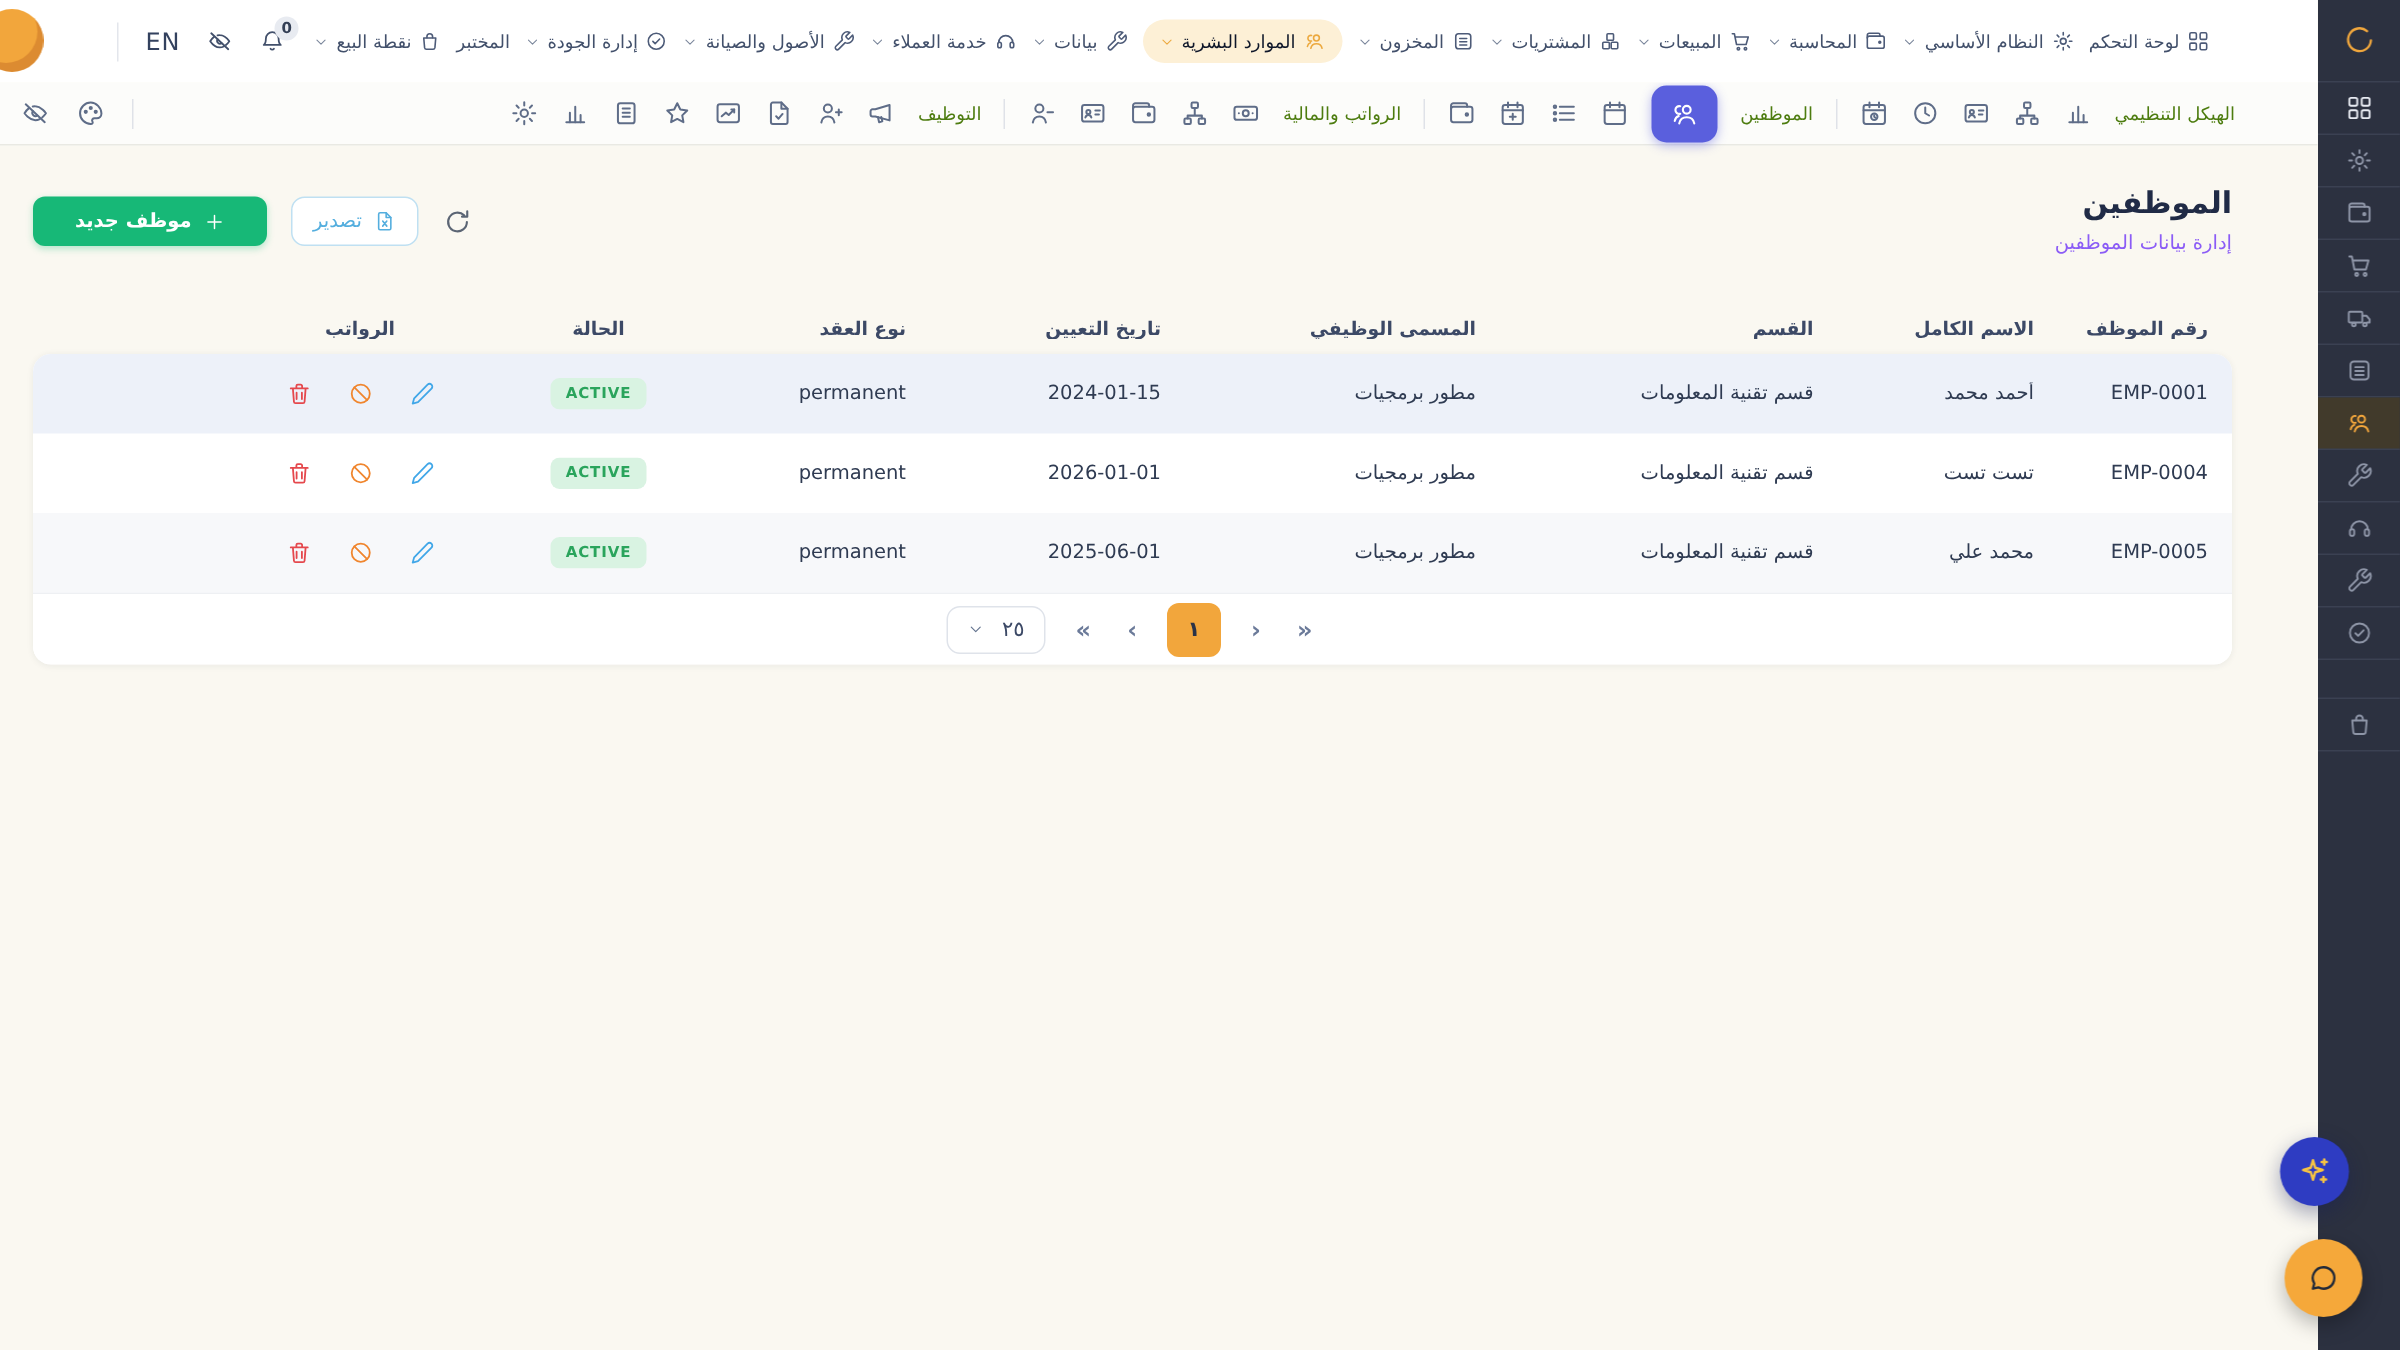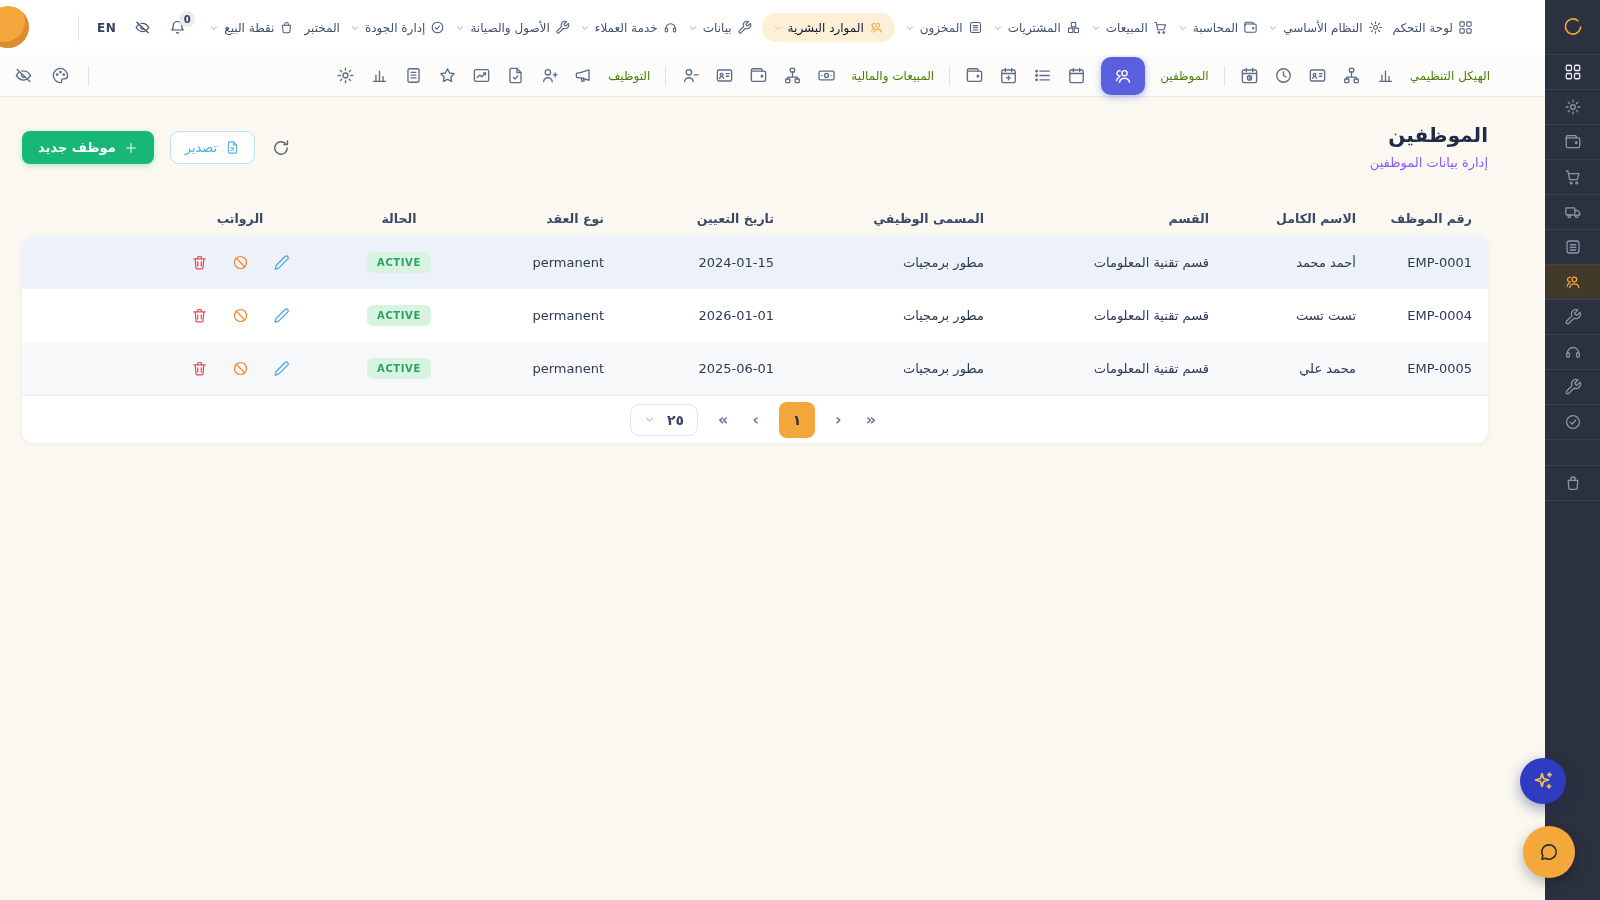--- a/index.html
+++ b/index.html
@@ -29,42 +29,42 @@
   .topbar { height:55px; background:#ffffff; display:flex; align-items:center; gap:10px; padding:0 72px 0 34px; white-space:nowrap; position:relative; }
   .nav-item { display:flex; align-items:center; gap:5px; font-size:12px; color:#42506b; cursor:pointer; flex-shrink:0; }
   .nav-item .nic { width:15px; height:15px; color:#4d5b78; }
   .nav-item .chev { width:10px; height:10px; color:#7b879c; }
   .nav-item.active { background:#fdf0d6; color:#0f172a; border-radius:18px; padding:7px 11px; }
   .nav-item.active .nic, .nav-item.active .chev { color:#eca93f; }
   .top-cluster { margin-inline-start:auto; display:flex; align-items:center; gap:18px; }
   .bell-wrap { position:relative; width:17px; height:17px; color:#42506b; cursor:pointer; }
   .badge0 { position:absolute; top:-8px; right:-9px; width:16px; height:16px; border-radius:50%; background:#e8ebf1; color:#333f55; font-size:10px; font-weight:bold; display:flex; align-items:center; justify-content:center; }
   .top-icon { width:17px; height:17px; color:#42506b; cursor:pointer; }
-  .lang { font-size:12px; font-weight:bold; color:#33415e; letter-spacing:.5px; cursor:pointer; }
+  .lang { font-size:16px; font-weight:normal; color:#33415e; letter-spacing:.5px; cursor:pointer; }
   .v-div { width:1px; height:26px; background:#e3e6ec; }
   .avatar { position:fixed; left:-13px; top:6px; width:42px; height:42px; border-radius:50%; background:#f2a63c; box-shadow:inset -4px -6px 0 rgba(180,90,30,.35); z-index:60; cursor:pointer; }
 
   
   .toolbar { height:42px; background:#fcfcfa; border-bottom:1px solid #e9e9e3; display:flex; align-items:center; gap:15px; padding:0 55px 0 14px; color:#5f6d88; white-space:nowrap; }
   .tb-label { font-size:12px; color:#4d7c0f; flex-shrink:0; }
   .tb-icon { width:19px; height:19px; color:#5f6d88; cursor:pointer; flex-shrink:0; }
   .tb-active { width:44px; height:38px; border-radius:10px; background:#5a5fdd; color:#fff; display:flex; align-items:center; justify-content:center; box-shadow:0 2px 7px rgba(90,95,221,.45); cursor:pointer; flex-shrink:0; }
   .tb-active span { width:20px; height:20px; }
   .tb-div { width:1px; height:20px; background:#dfe2e8; flex-shrink:0; }
   .tb-left { margin-inline-start:auto; display:flex; align-items:center; gap:18px; }
 
   
   .page-head { display:flex; align-items:flex-start; padding:26px 57px 0 22px; }
   .page-title { margin:0; font-size:20px; font-weight:bold; color:#202b46; }
   .page-sub { margin:8px 0 16px; font-size:13px; color:#8b5cf6; }
   .head-actions { margin-inline-start:auto; display:flex; align-items:center; gap:16px; margin-top:8px; }
   .btn-refresh { width:20px; height:20px; color:#5b6574; background:none; border:none; padding:0; cursor:pointer; }
   .btn-export { display:flex; align-items:center; gap:8px; padding:8px 14px; border:1px solid #bfe0f2; border-radius:9px; background:#fff; color:#54aede; font-size:13px; font-family:inherit; cursor:pointer; }
   .btn-export .bic { width:15px; height:15px; }
-  .btn-new { display:flex; align-items:center; gap:8px; padding:9px 16px; background:#17b877; border:none; border-radius:8px; color:#fff; font-size:13px; font-weight:600; font-family:inherit; cursor:pointer; box-shadow:0 2px 5px rgba(23,184,119,.3); }
+  .btn-new { display:flex; align-items:center; gap:8px; padding:9px 28px; background:#17b877; border:none; border-radius:8px; color:#fff; font-size:13px; font-weight:600; font-family:inherit; cursor:pointer; box-shadow:0 2px 5px rgba(23,184,119,.3); }
   .btn-new .bic { width:14px; height:14px; }
 
   
   .table-wrap { padding:14px 57px 0 22px; }
   .grid-cols { display:grid; grid-template-columns:116px 147px 225px 210px 170px 152px 138px 180px 1fr; align-items:center; }
   .thead { height:36px; font-size:12.5px; font-weight:600; color:#3c4966; }
   .thead > div, .trow > div { padding:0 16px; white-space:nowrap; overflow:hidden; }
   .col-center { text-align:center; }
   .card { background:#fff; border-radius:12px; box-shadow:0 1px 5px rgba(30,40,60,.07); overflow:hidden; }
   .trow { height:53px; font-size:13px; color:#2f3b52; cursor:pointer; }
@@ -72,21 +72,21 @@
   .trow.r2 { background:#f7f8fa; }
   .badge { display:inline-block; background:#d9f3e2; color:#2aa45c; font-size:10px; font-weight:bold; letter-spacing:.6px; padding:5px 10px; border-radius:6px; }
   .acts { display:flex; gap:24px; justify-content:center; align-items:center; }
   .act { width:17px; height:17px; cursor:pointer; }
   .act.edit { color:#41a7e8; }
   .act.ban  { color:#f0862e; }
   .act.del  { color:#e5484d; }
 
   
   .pagination { direction:ltr; display:flex; align-items:center; justify-content:center; gap:16px; height:48px; border-top:1px solid #eef0f3; background:#fff; }
-  .psize { display:flex; align-items:center; gap:12px; border:1px solid #dfe3ea; border-radius:9px; padding:7px 13px; color:#3c4966; font-size:14px; cursor:pointer; background:#fff;font-weight:bold; }
+  .psize { display:flex; align-items:center; gap:12px; border:1px solid #dfe3ea; border-radius:9px; padding:7px 13px; color:#3c4966; font-size:14px; cursor:pointer; background:#fff; }
   .psize .chev { width:11px; height:11px; color:#64748f; }
   .pchev { color:#6b7a99; font-size:16px; font-weight:bold; padding:0 4px; cursor:pointer; background:none; border:none; font-family:inherit; }
   .pcur { width:36px; height:36px; background:#f2a63c; border-radius:8px; color:#2b3347; font-size:14px; font-weight:600; display:flex; align-items:center; justify-content:center; border:none; cursor:pointer; font-family:inherit; }
 
   
   .fab-ai { position:fixed; right:34px; top:758px; width:46px; height:46px; border-radius:50%; background:#2e3cc2; color:#f5c243; display:flex; align-items:center; justify-content:center; box-shadow:0 5px 14px rgba(20,30,90,.4); z-index:60; cursor:pointer; border:none; }
   .fab-ai span { width:24px; height:24px; }
   .fab-chat { position:fixed; right:25px; top:826px; width:52px; height:52px; border-radius:50%; background:#f5a83a; color:#232a38; display:flex; align-items:center; justify-content:center; box-shadow:0 5px 14px rgba(0,0,0,.28); z-index:60; cursor:pointer; border:none; }
   .fab-chat span { width:22px; height:22px; }
 </style>
@@ -478,21 +478,21 @@
       </span>
     <span class="tb-icon">
         <svg viewBox="0 0 24 24" fill="none" stroke="currentColor" stroke-width="1.7" stroke-linecap="round" stroke-linejoin="round" style="width:100%;height:100%">
           <rect x="3" y="6.5" width="18" height="13" rx="2"></rect>
           <path d="M16.5 6.5V5.3A1.8 1.8 0 0 0 14.7 3.5H5a2 2 0 0 0-2 2v3"></path>
           <circle cx="16.3" cy="13" r="1"></circle>
         </svg>
       </span>
     <span class="tb-div"></span>
 
-    <span class="tb-label">المبيعات والمالية</span>
+    <span class="tb-label">الرواتب والمالية</span>
     <span class="tb-icon">
         <svg viewBox="0 0 24 24" fill="none" stroke="currentColor" stroke-width="1.7" stroke-linecap="round" stroke-linejoin="round" style="width:100%;height:100%">
           <rect x="2.5" y="6.5" width="19" height="11" rx="2"></rect>
           <circle cx="12" cy="12" r="2.5"></circle>
           <path d="M6.2 12h.01M17.8 12h.01"></path>
         </svg>
       </span>
     <span class="tb-icon">
         <svg viewBox="0 0 24 24" fill="none" stroke="currentColor" stroke-width="1.7" stroke-linecap="round" stroke-linejoin="round" style="width:100%;height:100%">
           <rect x="9.3" y="3" width="5.4" height="4.6" rx="1"></rect>

